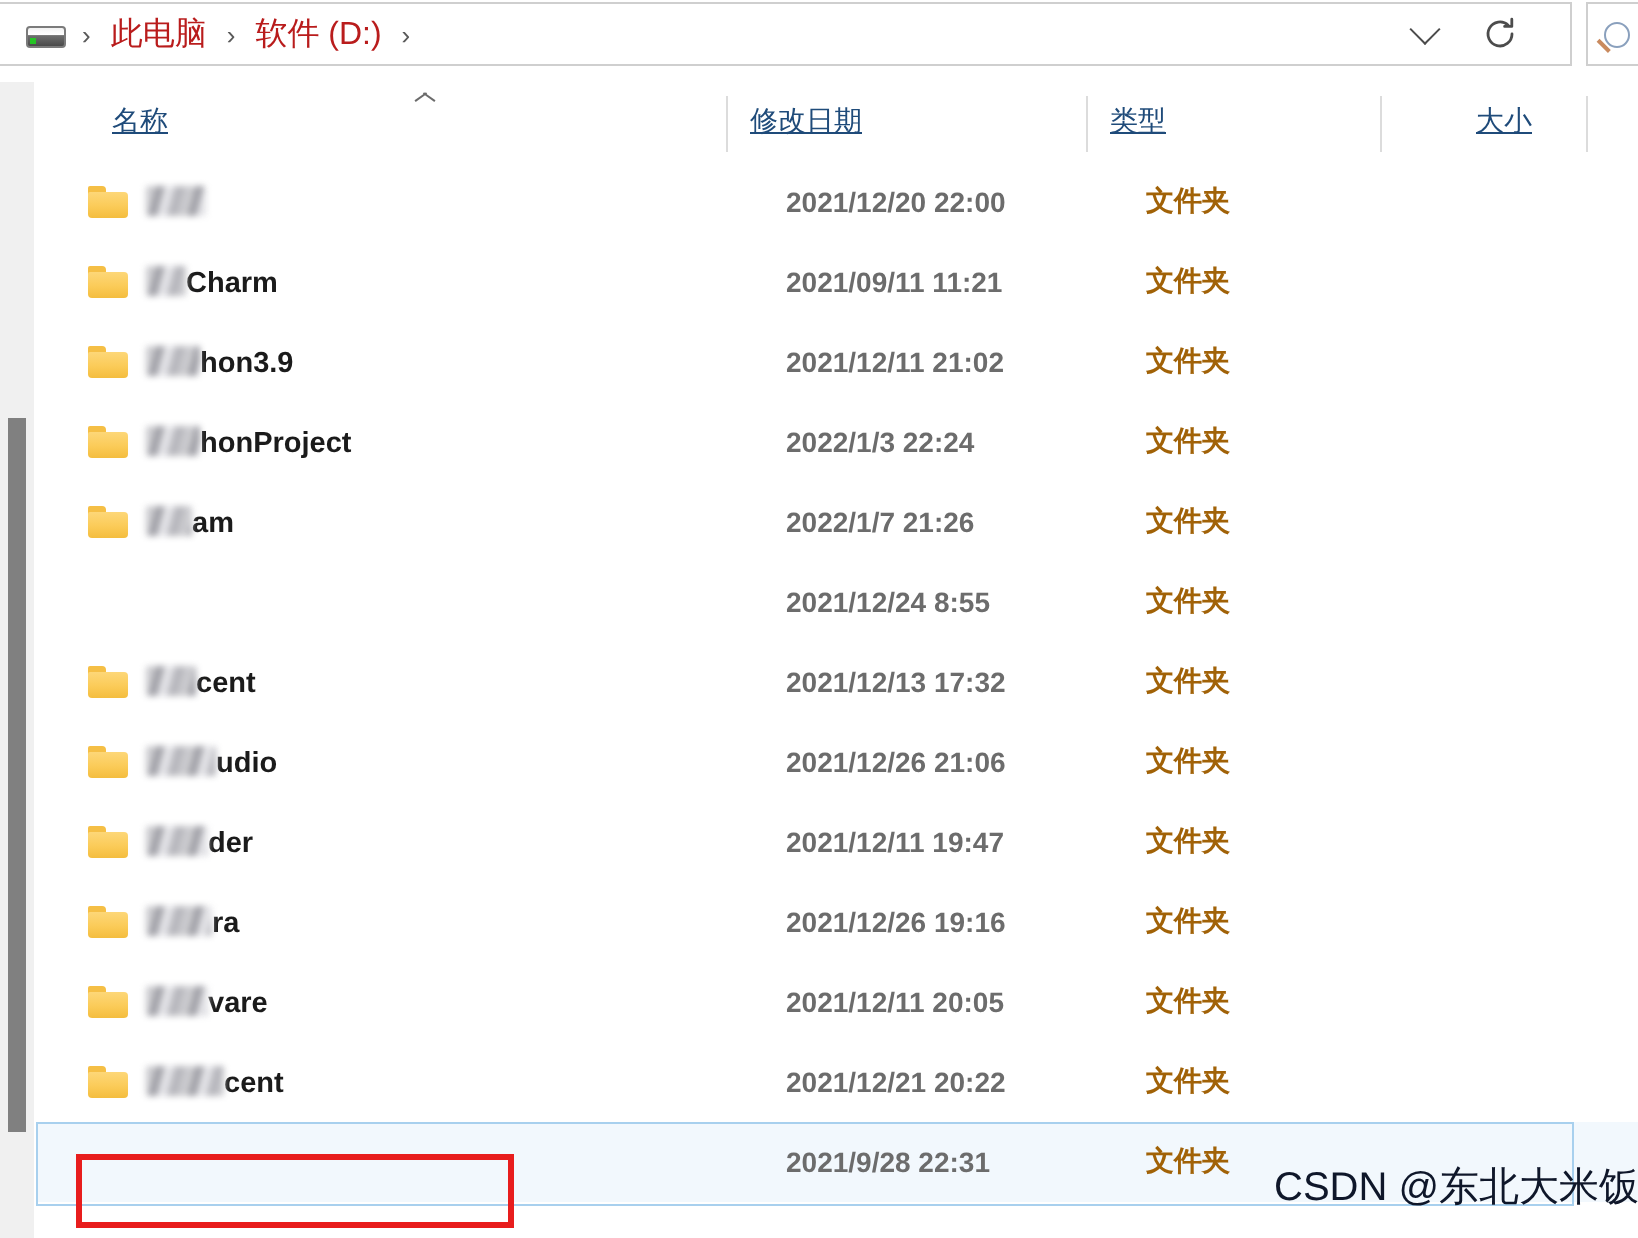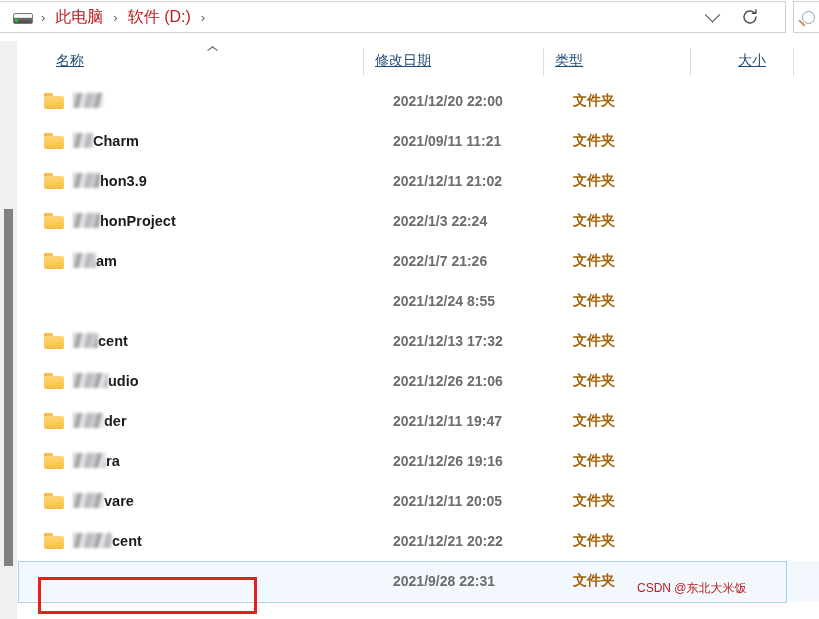--- a/index.html
+++ b/index.html
@@ -136,21 +136,21 @@
 
   
   .annot-rect {
     position:absolute; left:38px; top:577px; width:219px; height:37px;
     border:3px solid #e81d1d; pointer-events:none; z-index:30;
   }
 
   
   .watermark {
     position:absolute; left:637px; top:580px; z-index:25;
-    font-size:12px; color:#b91c1c; white-space:nowrap;
+    font-size:20px; color:#0f172a; white-space:nowrap;
     font-family:"Liberation Sans","DejaVu Sans",sans-serif;
   }
 </style>
 </head>
 <body>
 
 <div id="root">
 
   <div class="addressbar">
     <span class="drive-icon">

